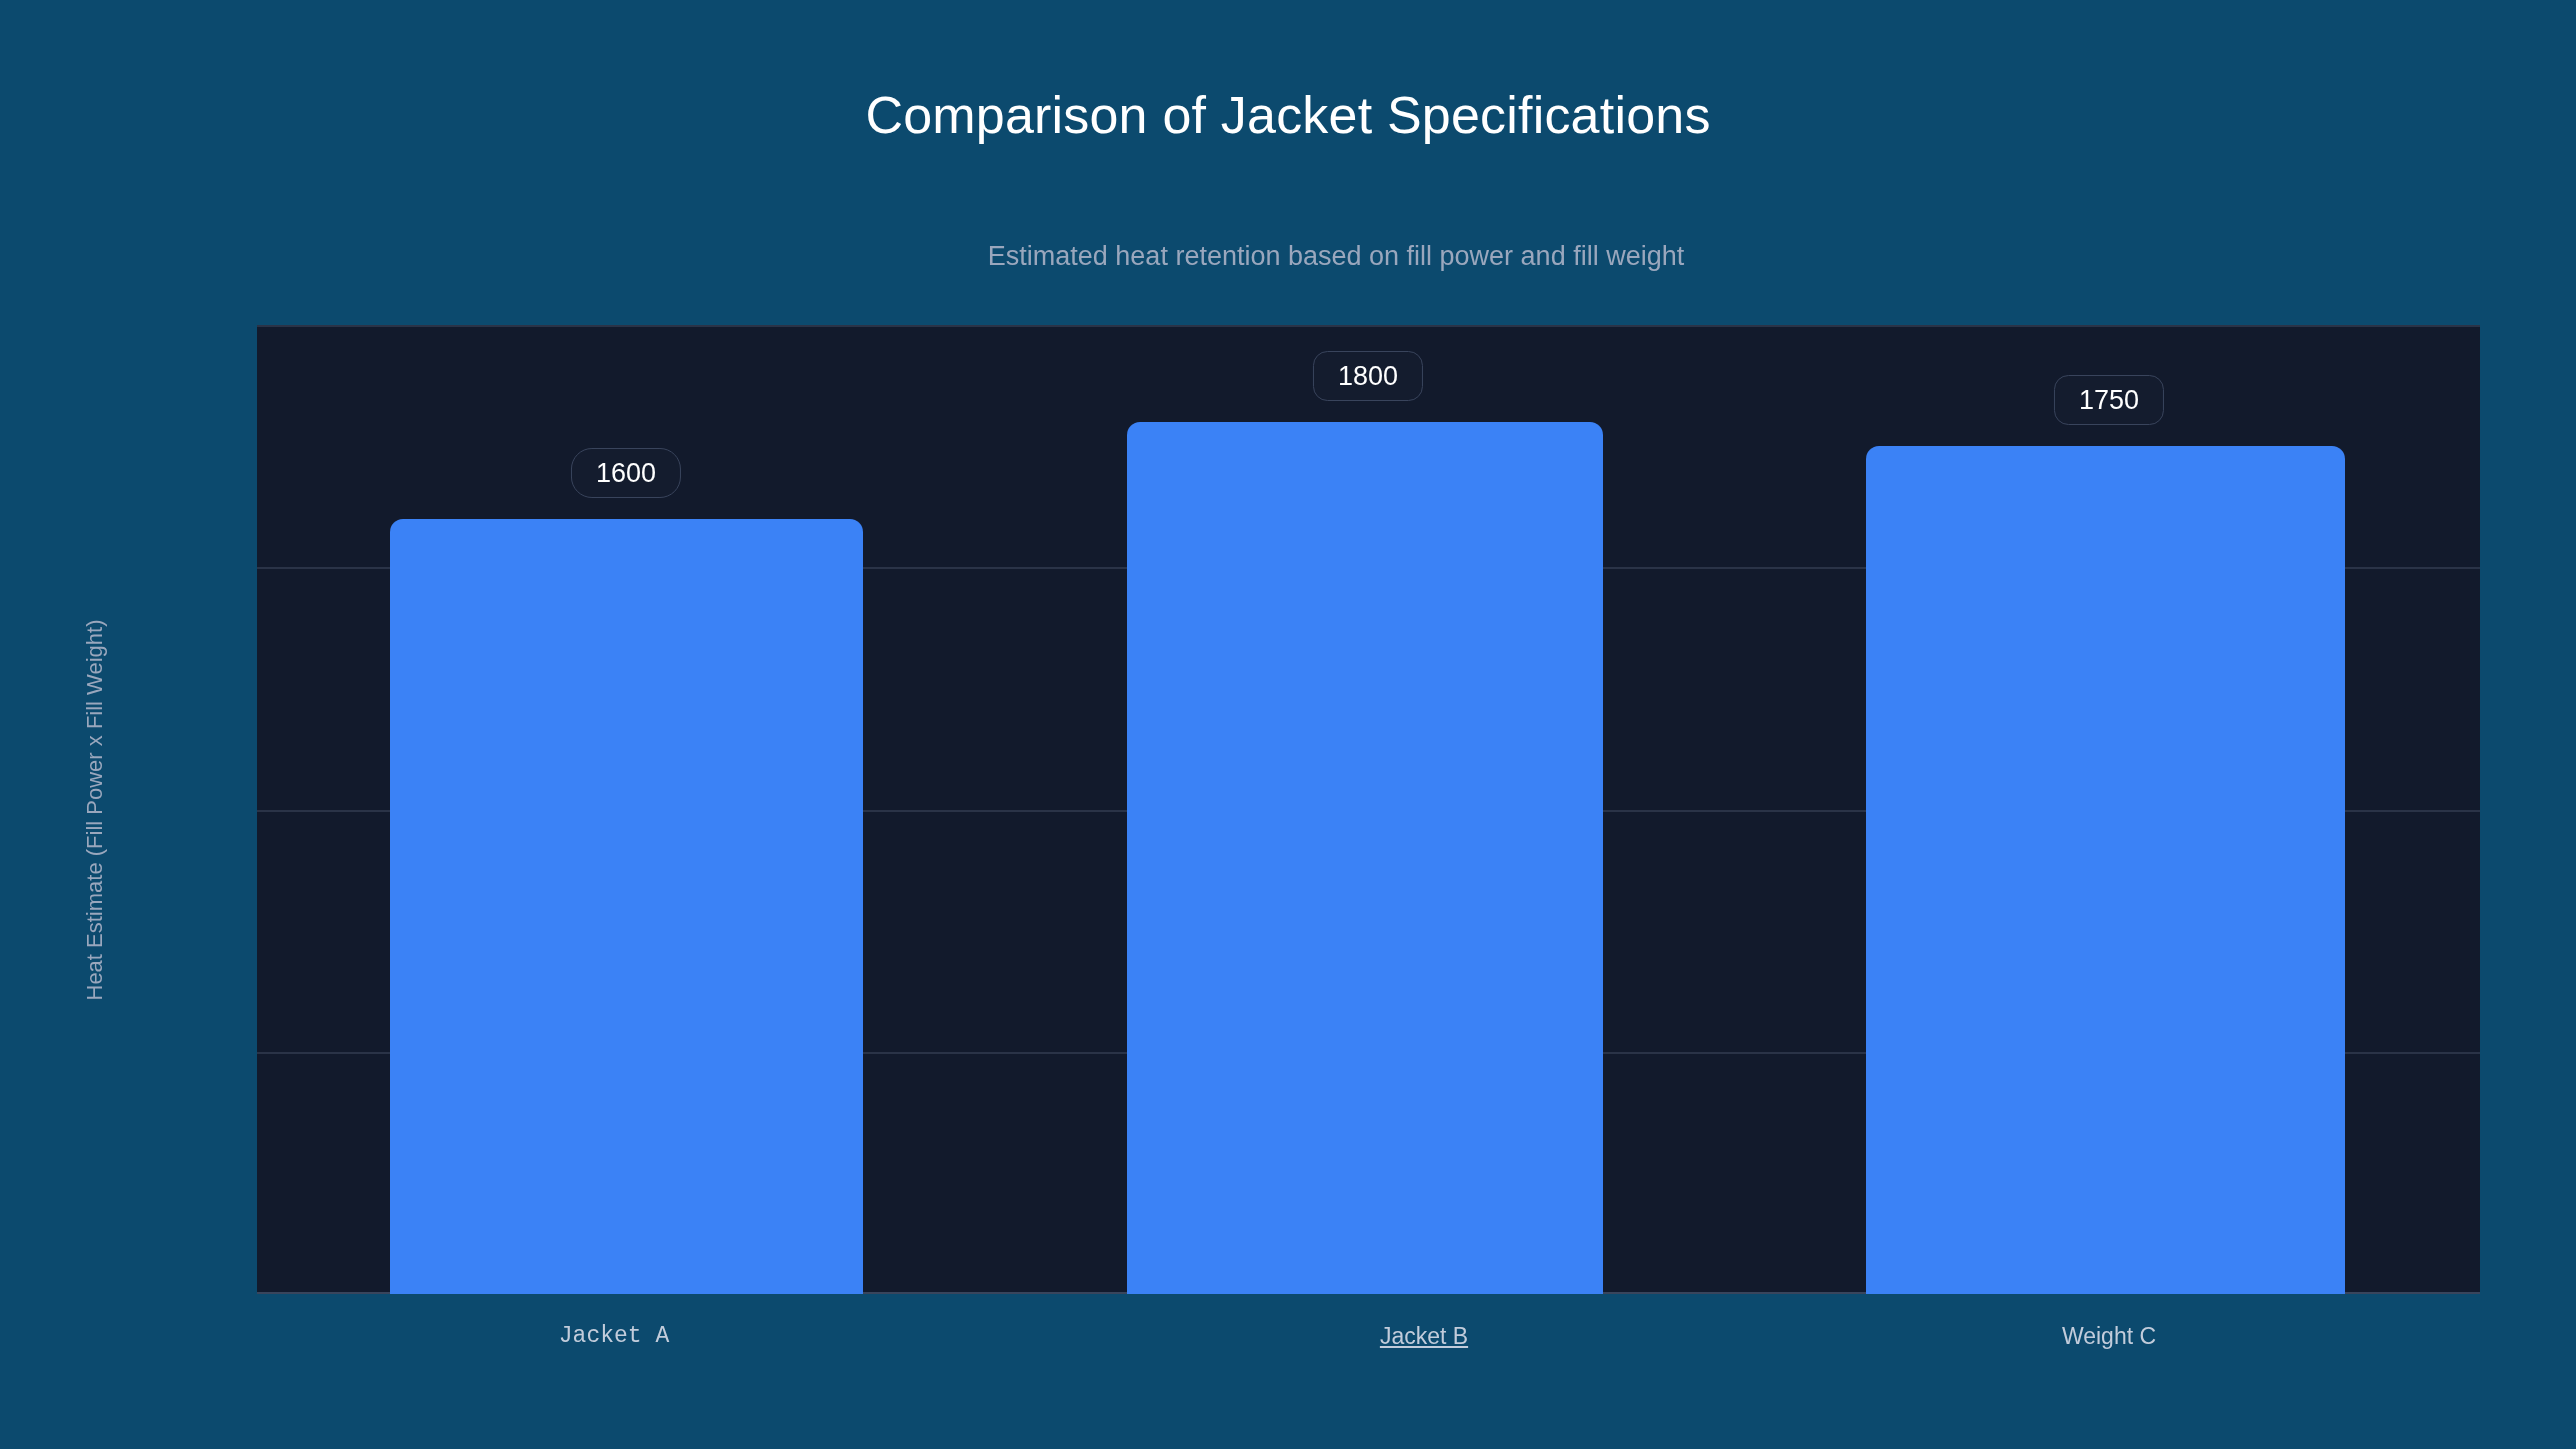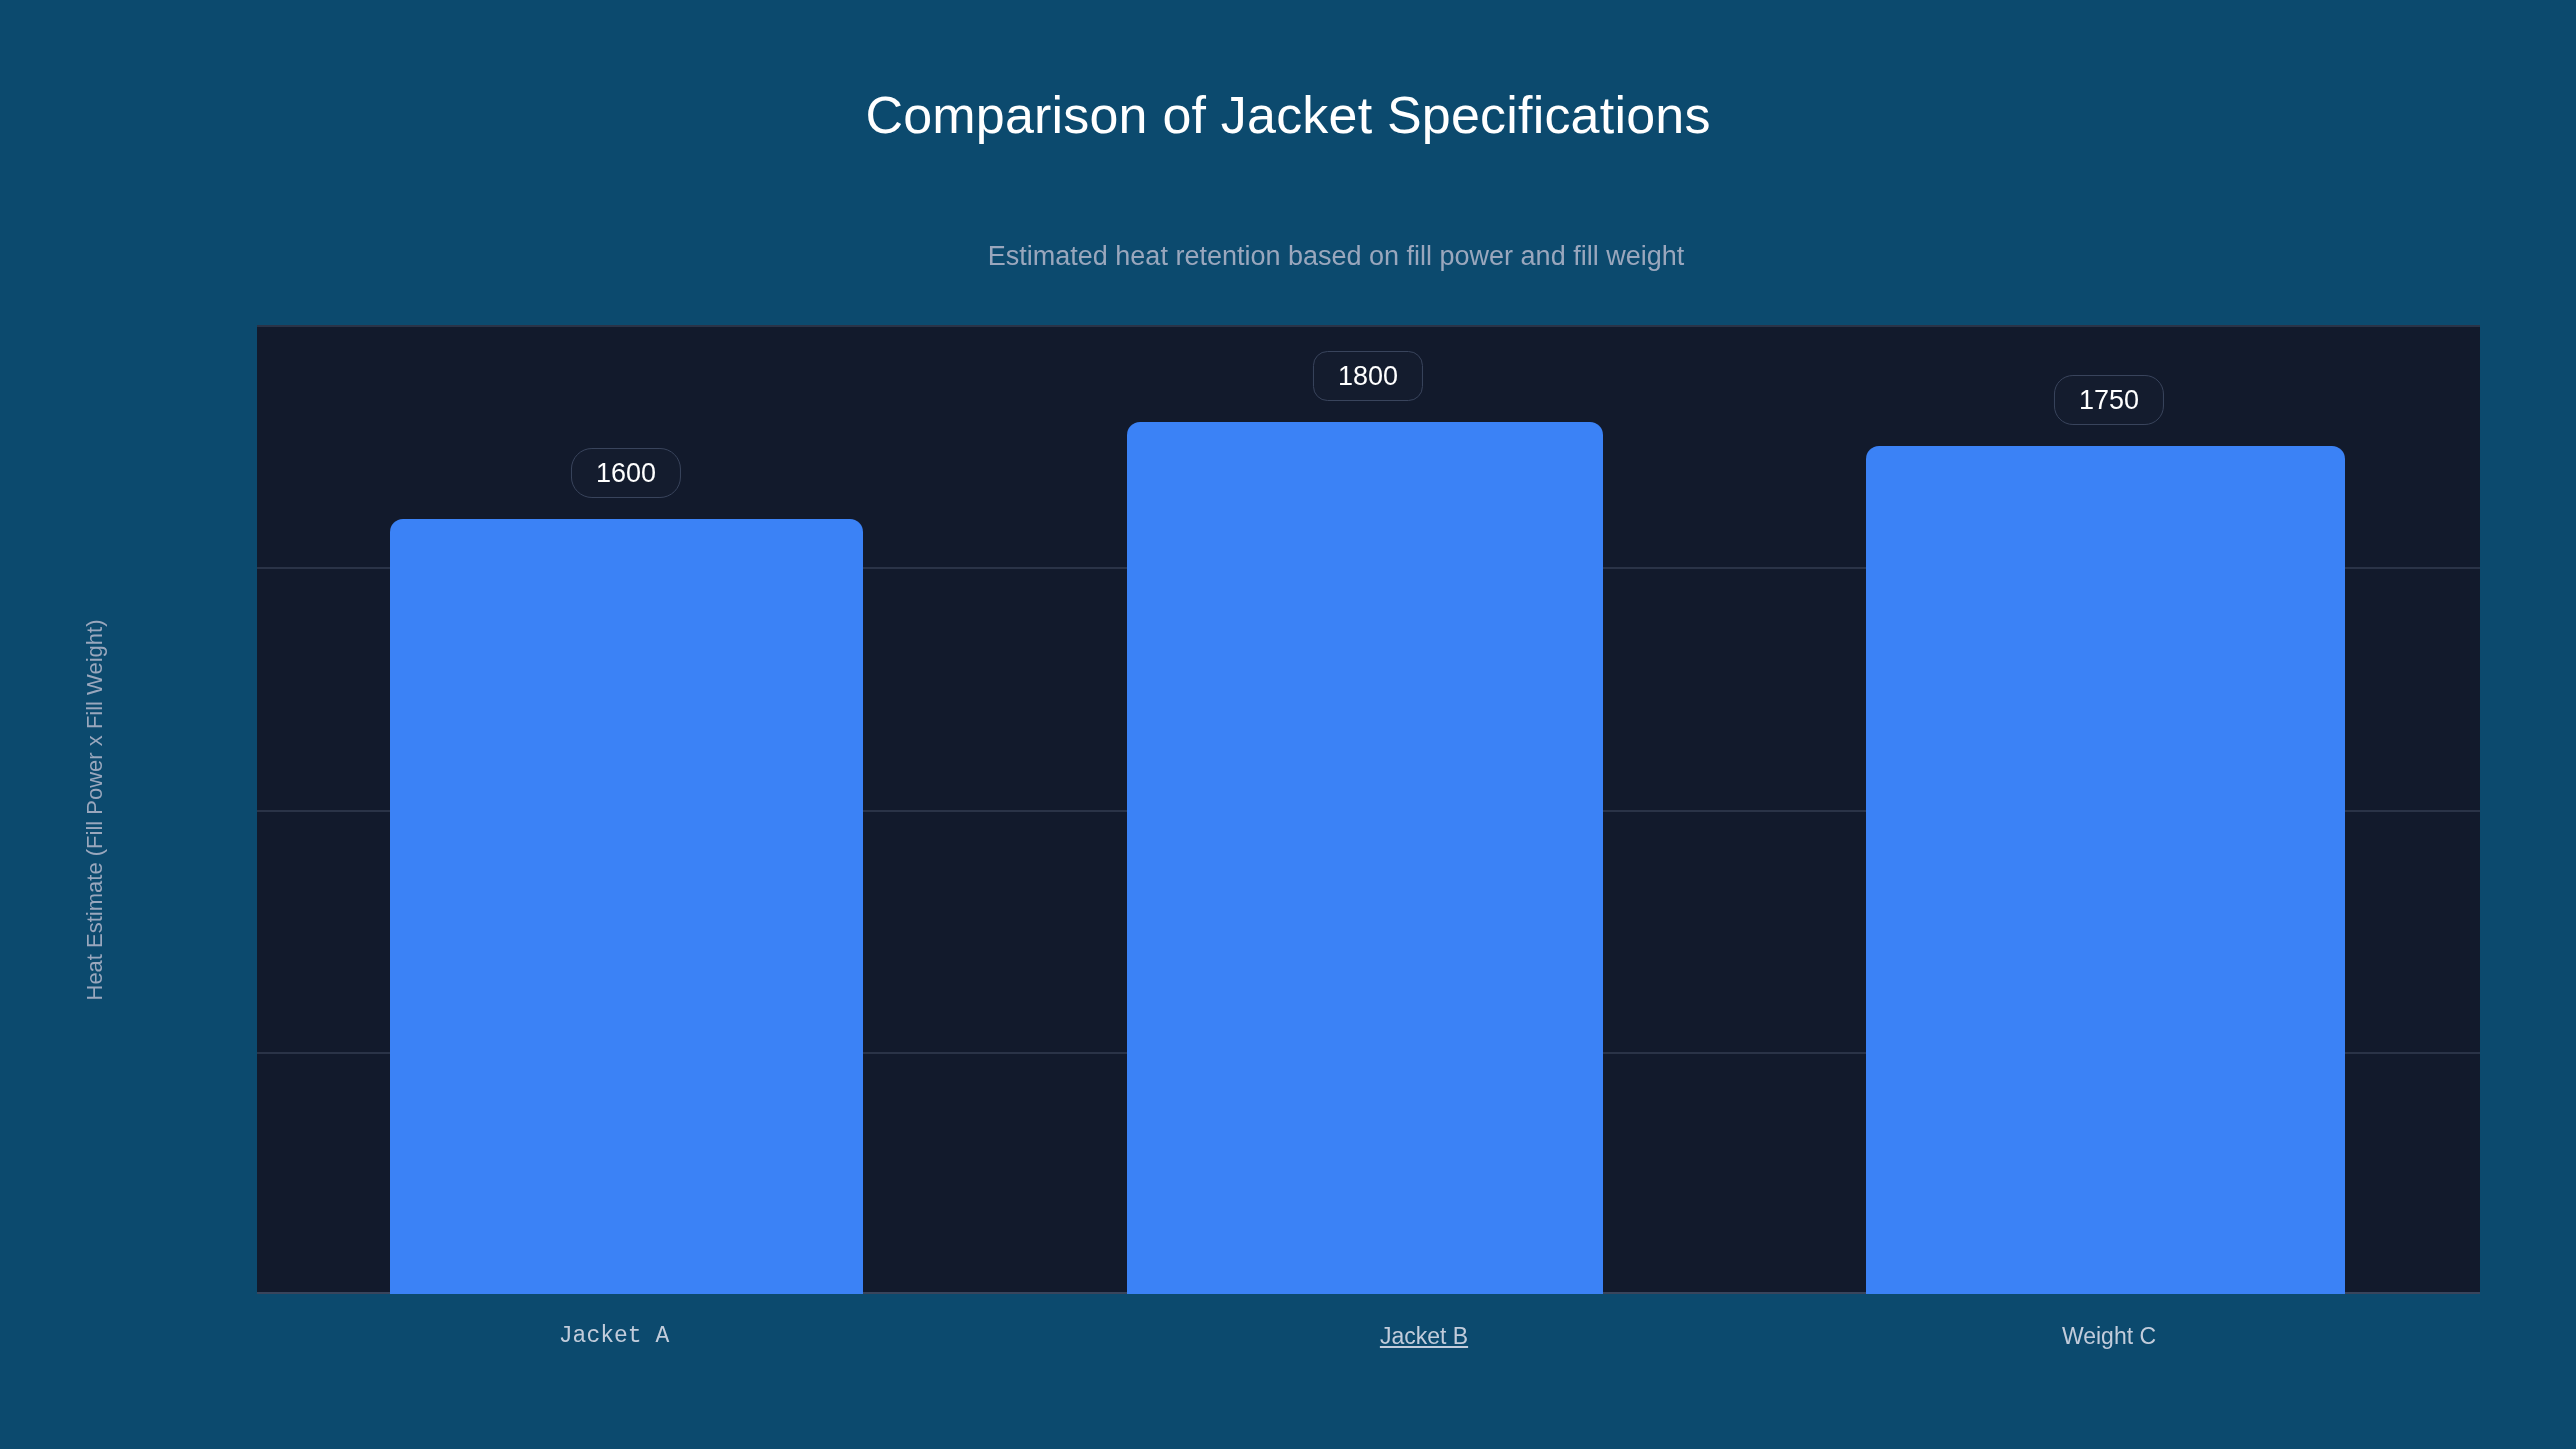--- a/index.html
+++ b/index.html
@@ -138,20 +138,20 @@
     <div class="gridline" style="top:727px;"></div>
     <div class="baseline"></div>
 
     <div class="bar" style="left:133px; width:473px; height:775px;"></div>
     <div class="bar" style="left:870px; width:476px; height:872px;"></div>
     <div class="bar" style="left:1609px; width:479px; height:848px;"></div>
   </div>
 
   <div class="value-badge" style="left:626px; top:448px;border-radius:21px;">1600</div>
   <div class="value-badge" style="left:1368px; top:351px;">1800</div>
-  <div class="value-badge" style="left:2109px; top:375px;border-radius:19px;">1750</div>
+  <div class="value-badge" style="left:2109px; top:375px;">1750</div>
 
   <div class="x-tick-label" style="left:614px;font-family:Liberation Mono, monospace;">Jacket A</div>
   <div class="x-tick-label" style="left:1424px;text-decoration:underline;">Jacket B</div>
   <div class="x-tick-label" style="left:2109px;">Weight C</div>
 
 </div>
 
 
 </body></html>

